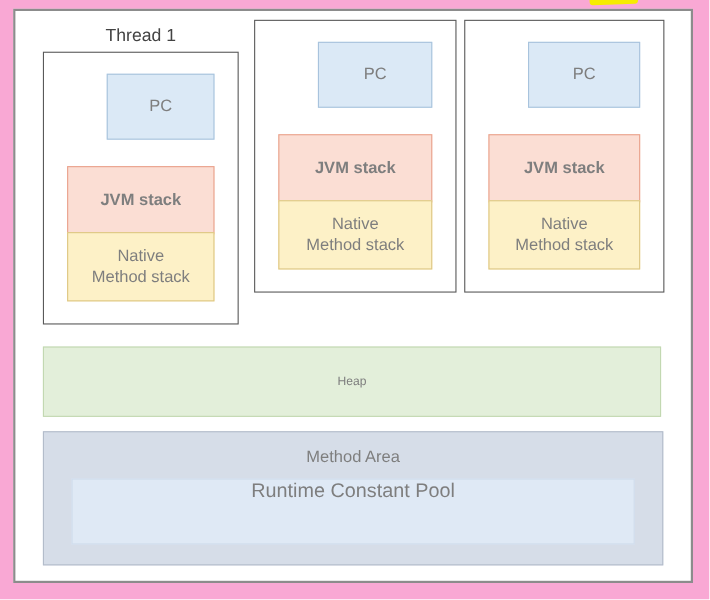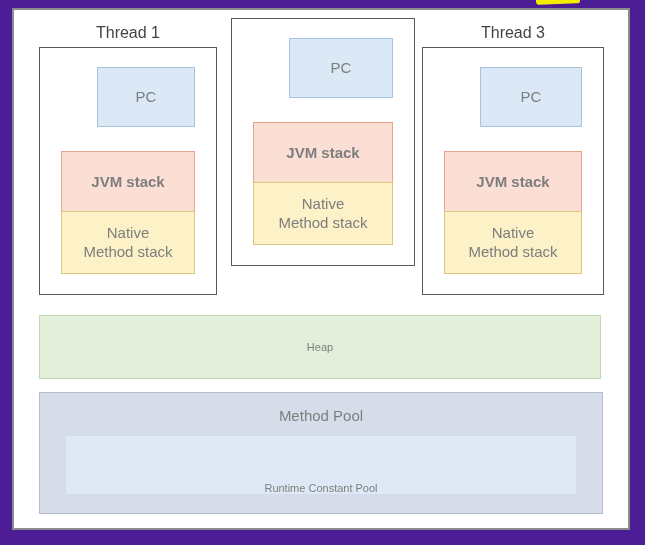--- a/index.html
+++ b/index.html
@@ -8,21 +8,21 @@
     width: 645px;
     height: 545px;
     background: #ffffff;
     font-family: "Liberation Sans", sans-serif;
     overflow: hidden;
   }
   .canvas {
     position: relative;
     width: 645px;
     height: 545px;
-    background: #4c1d95;
+    background: #f9a8d4;
   }
   .highlight-marker {
     position: absolute;
     left: 536px;
     top: -4px;
     width: 44px;
     height: 8px;
     background: var(--highlight, #f6ec00);
     border-radius: 3px;
     transform: rotate(-2deg);
@@ -123,23 +123,23 @@
   .rcp-box {
     position: absolute;
     left: 25px;
     top: 42px;
     width: 512px;
     height: 60px;
     background: var(--rcp-fill, #dfe9f5);
     border: 1px solid var(--rcp-border, #cfdcec);
     box-sizing: border-box;
     display: flex;
-    align-items: flex-end;
+    align-items: flex-start;
     justify-content: center;
-    font-size: 11px;
+    font-size: 18px;
     color: var(--label-color, #7e7e7e);
   }
 </style>
 </head>
 <body>
 
 <div class="canvas">
 
   <div class="highlight-marker"></div>
 
@@ -170,40 +170,39 @@
           <span>JVM stack</span>
         </div>
         <div class="mini-box native">
           <span>Native
 Method stack</span>
         </div>
       </div>
     </div>
 
     <div class="thread-col t3">
-      <div class="thread-label">Thread 3</div>
       <div class="thread-box">
         <div class="mini-box pc">
           <span>PC</span>
         </div>
         <div class="mini-box jvm">
           <span>JVM stack</span>
         </div>
         <div class="mini-box native">
           <span>Native
 Method stack</span>
         </div>
       </div>
     </div>
 
     <div class="heap-box">
       <span>Heap</span>
     </div>
 
     <div class="method-area-box">
-      <div class="method-area-label">Method Pool</div>
+      <div class="method-area-label">Method Area</div>
       <div class="rcp-box">
         <span>Runtime Constant Pool</span>
       </div>
     </div>
 
   </div>
 </div>
 
 </body></html>

